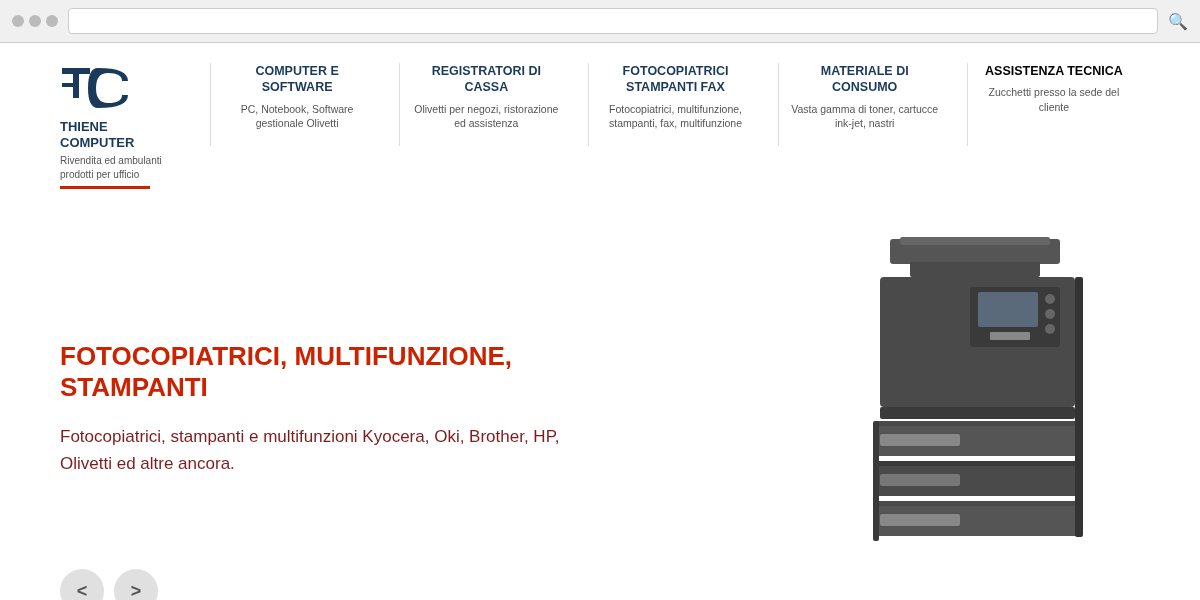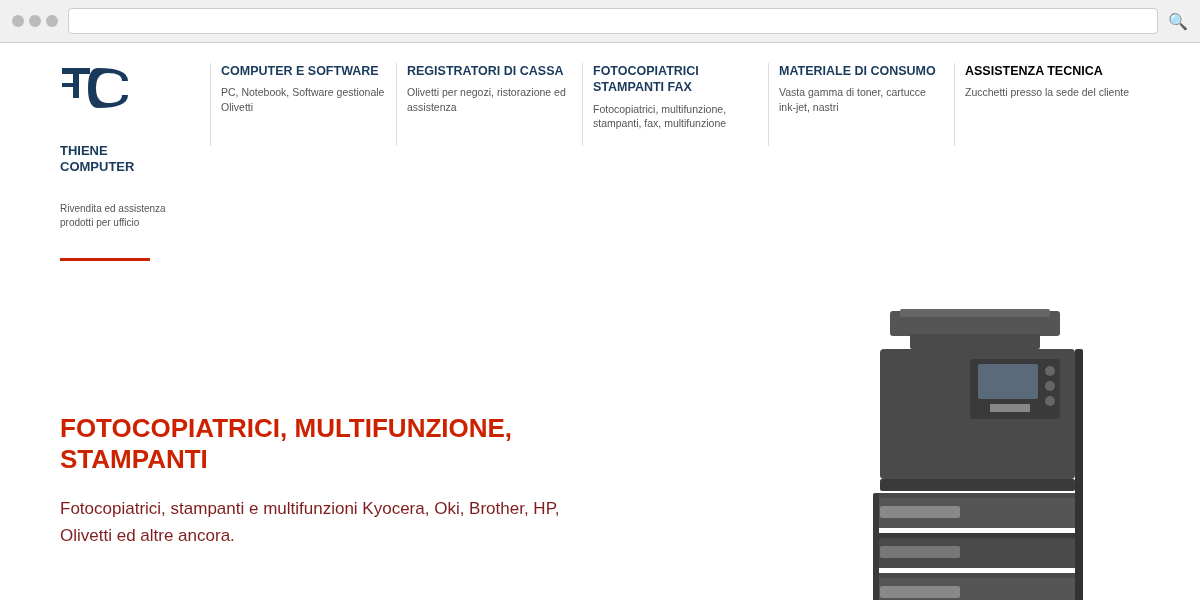--- a/index.html
+++ b/index.html
@@ -63,21 +63,20 @@
       gap: 0;
     }
 
     
     .logo-area {
       display: flex;
       flex-direction: column;
       align-items: flex-start;
       margin-right: 20px;
       min-width: 130px;
-      gap: 24px;
     }
     .logo-mark {
       display: flex;
       align-items: center;
       margin-bottom: 6px;
     }
     .logo-name {
       font-size: 13px;
       font-weight: bold;
       color: #1a3a5c;
@@ -94,21 +93,22 @@
       width: 90px;
       height: 3px;
       background: #cc2200;
       margin-top: 4px;
     }
 
     
     .nav-items {
       display: flex;
       flex: 1;
-      gap: 0;
+      gap: 16px;
+      text-align: center;
     }
     .nav-item {
       flex: 1;
       padding: 0 10px 15px 10px;
       border-left: 1px solid #ddd;
       cursor: pointer;
     }
     .nav-item:last-child {
       border-right: none;
     }
@@ -222,21 +222,21 @@
           <rect x="13" y="5" width="6" height="30" fill="#1a3a5c"></rect>
 
           <path d="M38 5 Q68 5 68 18 L62 18 Q62 10 48 10 Q36 10 36 25 Q36 40 48 40 Q62 40 62 32 L68 32 Q68 45 38 45 Q28 45 28 25 Q28 5 38 5Z" fill="#1a3a5c"></path>
 
           <rect x="2" y="20" width="12" height="4" fill="#1a3a5c"></rect>
         </svg>
       </div>
       <div class="logo-name">
         THIENE<br>COMPUTER
       </div>
-      <div class="logo-sub">Rivendita ed assistenza prodotti per ufficio</div>
+      <div class="logo-sub">Rivendita ed ambulanti prodotti per ufficio</div>
       <div class="logo-underline"></div>
     </div>
 
     <div class="nav-items">
 
       <div class="nav-item">
         <div class="nav-item-title">COMPUTER E SOFTWARE</div>
         <div class="nav-item-desc">PC, Notebook, Software gestionale Olivetti</div>
       </div>
 

